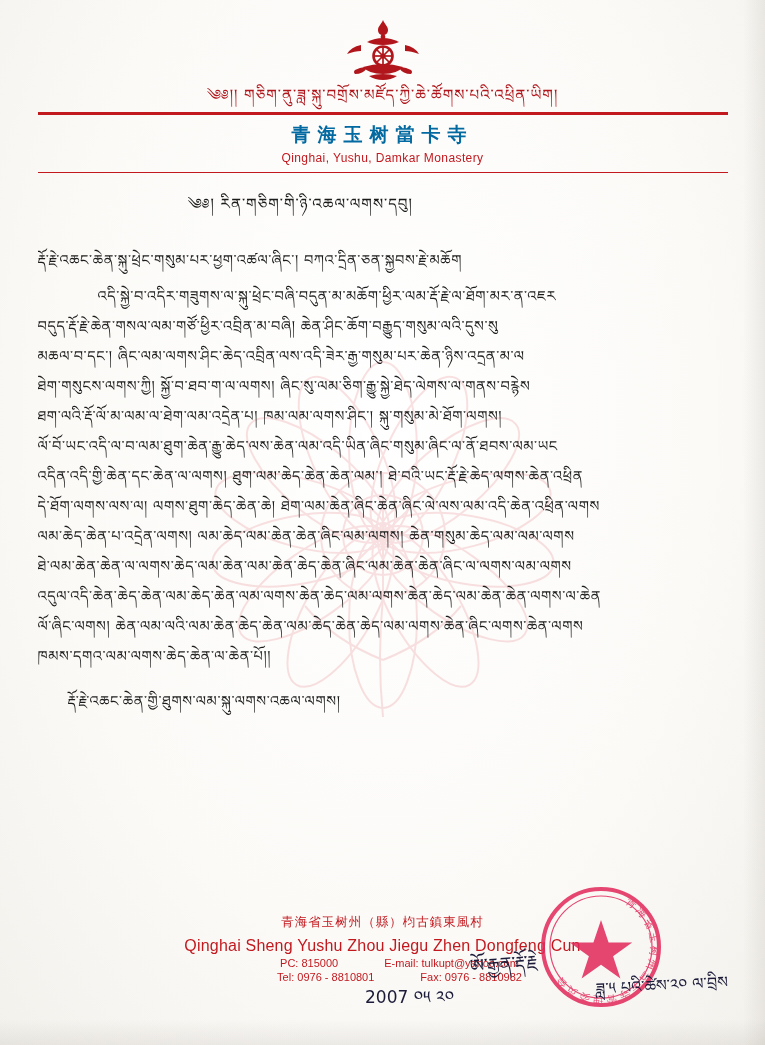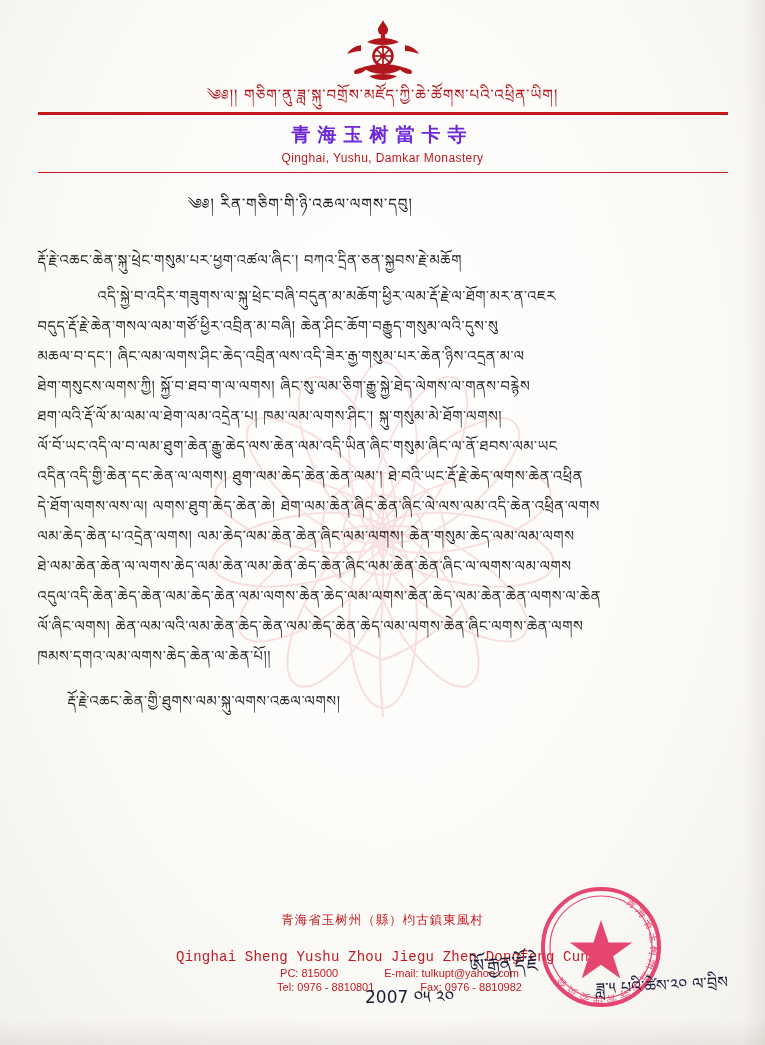--- a/index.html
+++ b/index.html
@@ -61,21 +61,21 @@
     font-family: "DejaVu Sans", sans-serif;
   }
   .rule-thick {
     margin: 8px auto 0 auto;
     width: 690px;
     height: 3px;
     background: #c2191f;
   }
   .name-cn {
     margin-top: 7px;
-    color: #6d28d9;
+    color: #0369a1;
     font-size: 19px;
     letter-spacing: 7px;
     font-weight: bold;
     font-family: "DejaVu Sans", sans-serif;
   }
   .name-en {
     margin-top: 3px;
     color: #c2191f;
     font-size: 12px;
     letter-spacing: 0.4px;
@@ -134,35 +134,35 @@
     letter-spacing: 0.6px;
     white-space: nowrap;
     overflow: hidden;
   }
 
   
   .footer {
     position: absolute;
     left: 0;
     right: 0;
-    bottom: 52px;
+    bottom: 62px;
     text-align: center;
   }
   .footer-cn {
     color: #c2191f;
     font-size: 12.5px;
     letter-spacing: 1px;
     font-family: "DejaVu Sans", sans-serif;
   }
   .footer-en {
     color: #c2191f;
-    font-size: 14px;
+    font-size: 16px;
     letter-spacing: 0.2px;
-    margin-top: 20px;
-    font-family: Liberation Mono, monospace;
+    margin-top: 6px;
+    font-family: Liberation Sans, sans-serif;
   }
   .footer-row {
     color: #c2191f;
     font-size: 11px;
     margin-top: 2px;
     display: flex;
     justify-content: center;
     gap: 46px;
     font-family: "Liberation Sans", sans-serif;
     margin-left: 34px;

